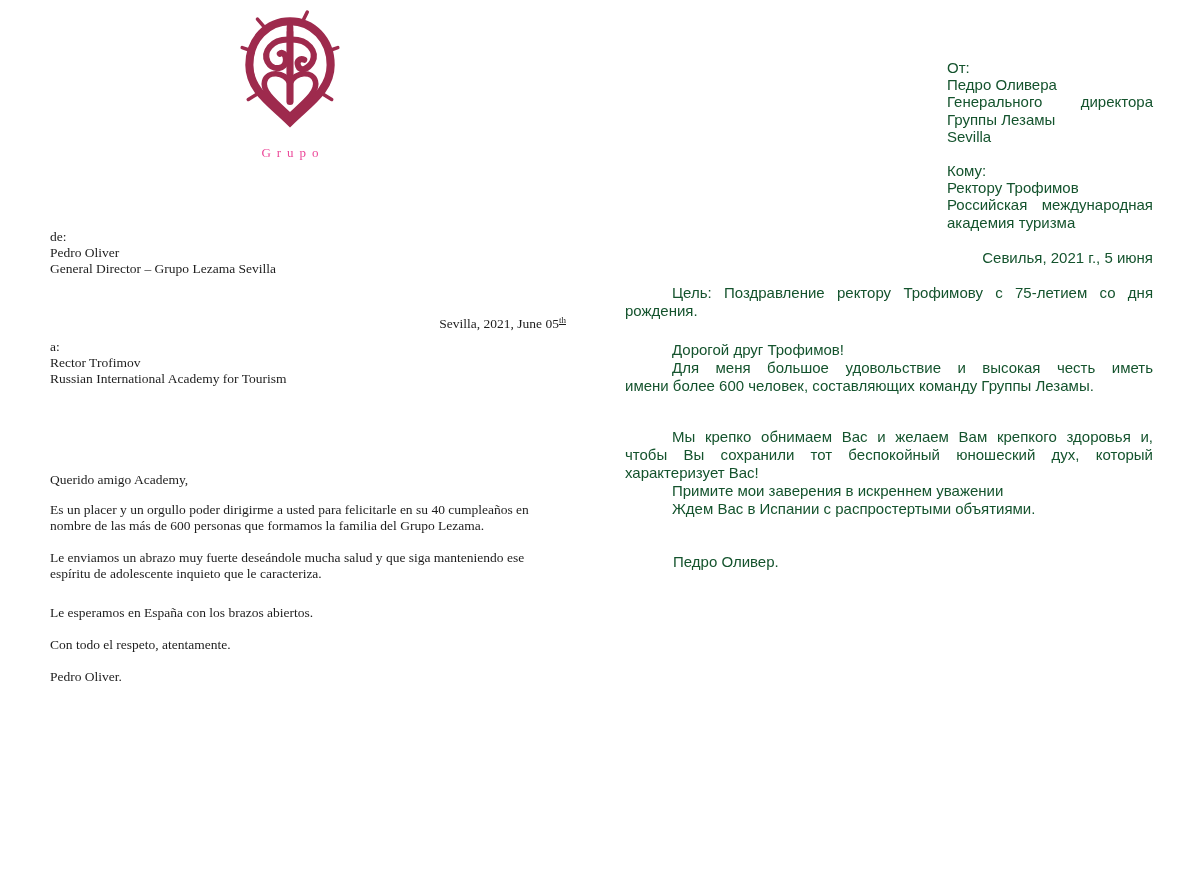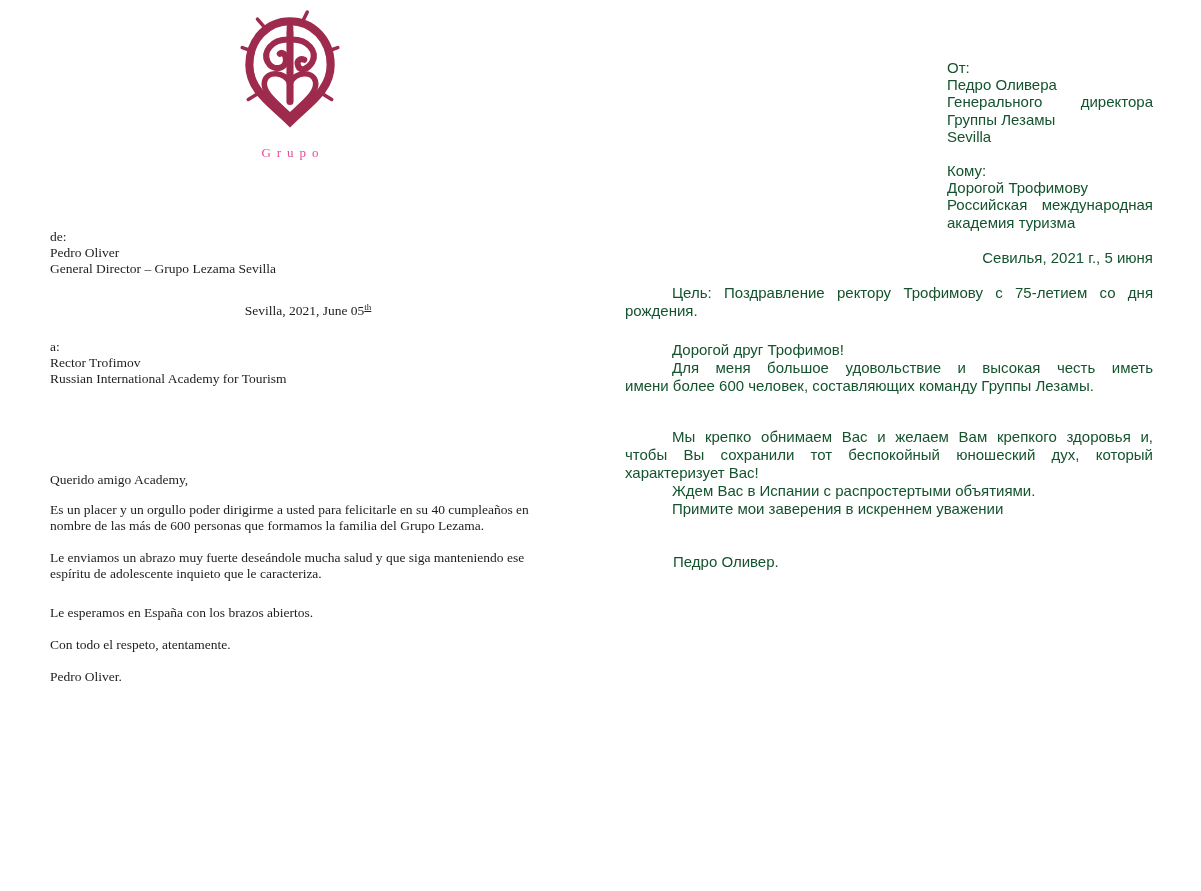--- a/index.html
+++ b/index.html
@@ -51,21 +51,21 @@
     </svg>
     <div class="logo-grupo">Grupo</div>
   </div>
 
   <div class="abs es" style="left:50px;top:229px;">
     <div>de:</div>
     <div>Pedro Oliver</div>
     <div>General Director – Grupo Lezama Sevilla</div>
   </div>
 
-  <div class="abs es tr" style="left:50px;top:303px;width:516px;text-align:center;">
+  <div class="abs es tr" style="left:50px;top:316px;width:516px;">
     <span>Sevilla, 2021, June 05</span><sup>th</sup>
   </div>
 
   <div class="abs es" style="left:50px;top:339px;">
     <div>a:</div>
     <div>Rector Trofimov</div>
     <div>Russian International Academy for Tourism</div>
   </div>
 
 
@@ -89,40 +89,40 @@
 
   <div class="abs ru ru-head" style="left:947px;top:59px;width:206px;">
     <div>От:</div>
     <div>Педро Оливера</div>
     <div class="just">Генерального директора Группы Лезамы</div>
     <div>Sevilla</div>
   </div>
 
   <div class="abs ru ru-head" style="left:947px;top:162px;width:206px;">
     <div>Кому:</div>
-    <div>Дорогой Трофимову</div>
+    <div>Ректору Трофимов</div>
     <div class="just">Российская международная академия туризма</div>
   </div>
 
   <div class="abs ru tr" style="left:625px;top:249px;width:528px;">Севилья, 2021 г., 5 июня</div>
 
   <div class="abs ru" style="left:625px;top:284px;width:528px;">
     <div class="jl ind">Цель: Поздравление ректору Трофимову с 75-летием со дня</div>
     <div>рождения.</div>
   </div>
 
   <div class="abs ru" style="left:625px;top:341px;width:528px;">
     <div class="ind">Дорогой друг Трофимов!</div>
     <div class="jl ind">Для меня большое удовольствие и высокая честь иметь</div>
     <div>имени более 600 человек, составляющих команду Группы Лезамы.</div>
   </div>
 
   <div class="abs ru" style="left:625px;top:428px;width:528px;">
     <div class="jl ind">Мы крепко обнимаем Вас и желаем Вам крепкого здоровья и,</div>
     <div class="jl">чтобы Вы сохранили тот беспокойный юношеский дух, который</div>
     <div>характеризует Вас!</div>
+    <div class="ind">Примите мои заверения в искреннем уважении</div>
     <div class="ind">Ждем Вас в Испании с распростертыми объятиями.</div>
-    <div class="ind">Примите мои заверения в искреннем уважении</div>
   </div>
 
   <div class="abs ru" style="left:673px;top:553px;">Педро Оливер.</div>
 
 </div>
 
 </body></html>

